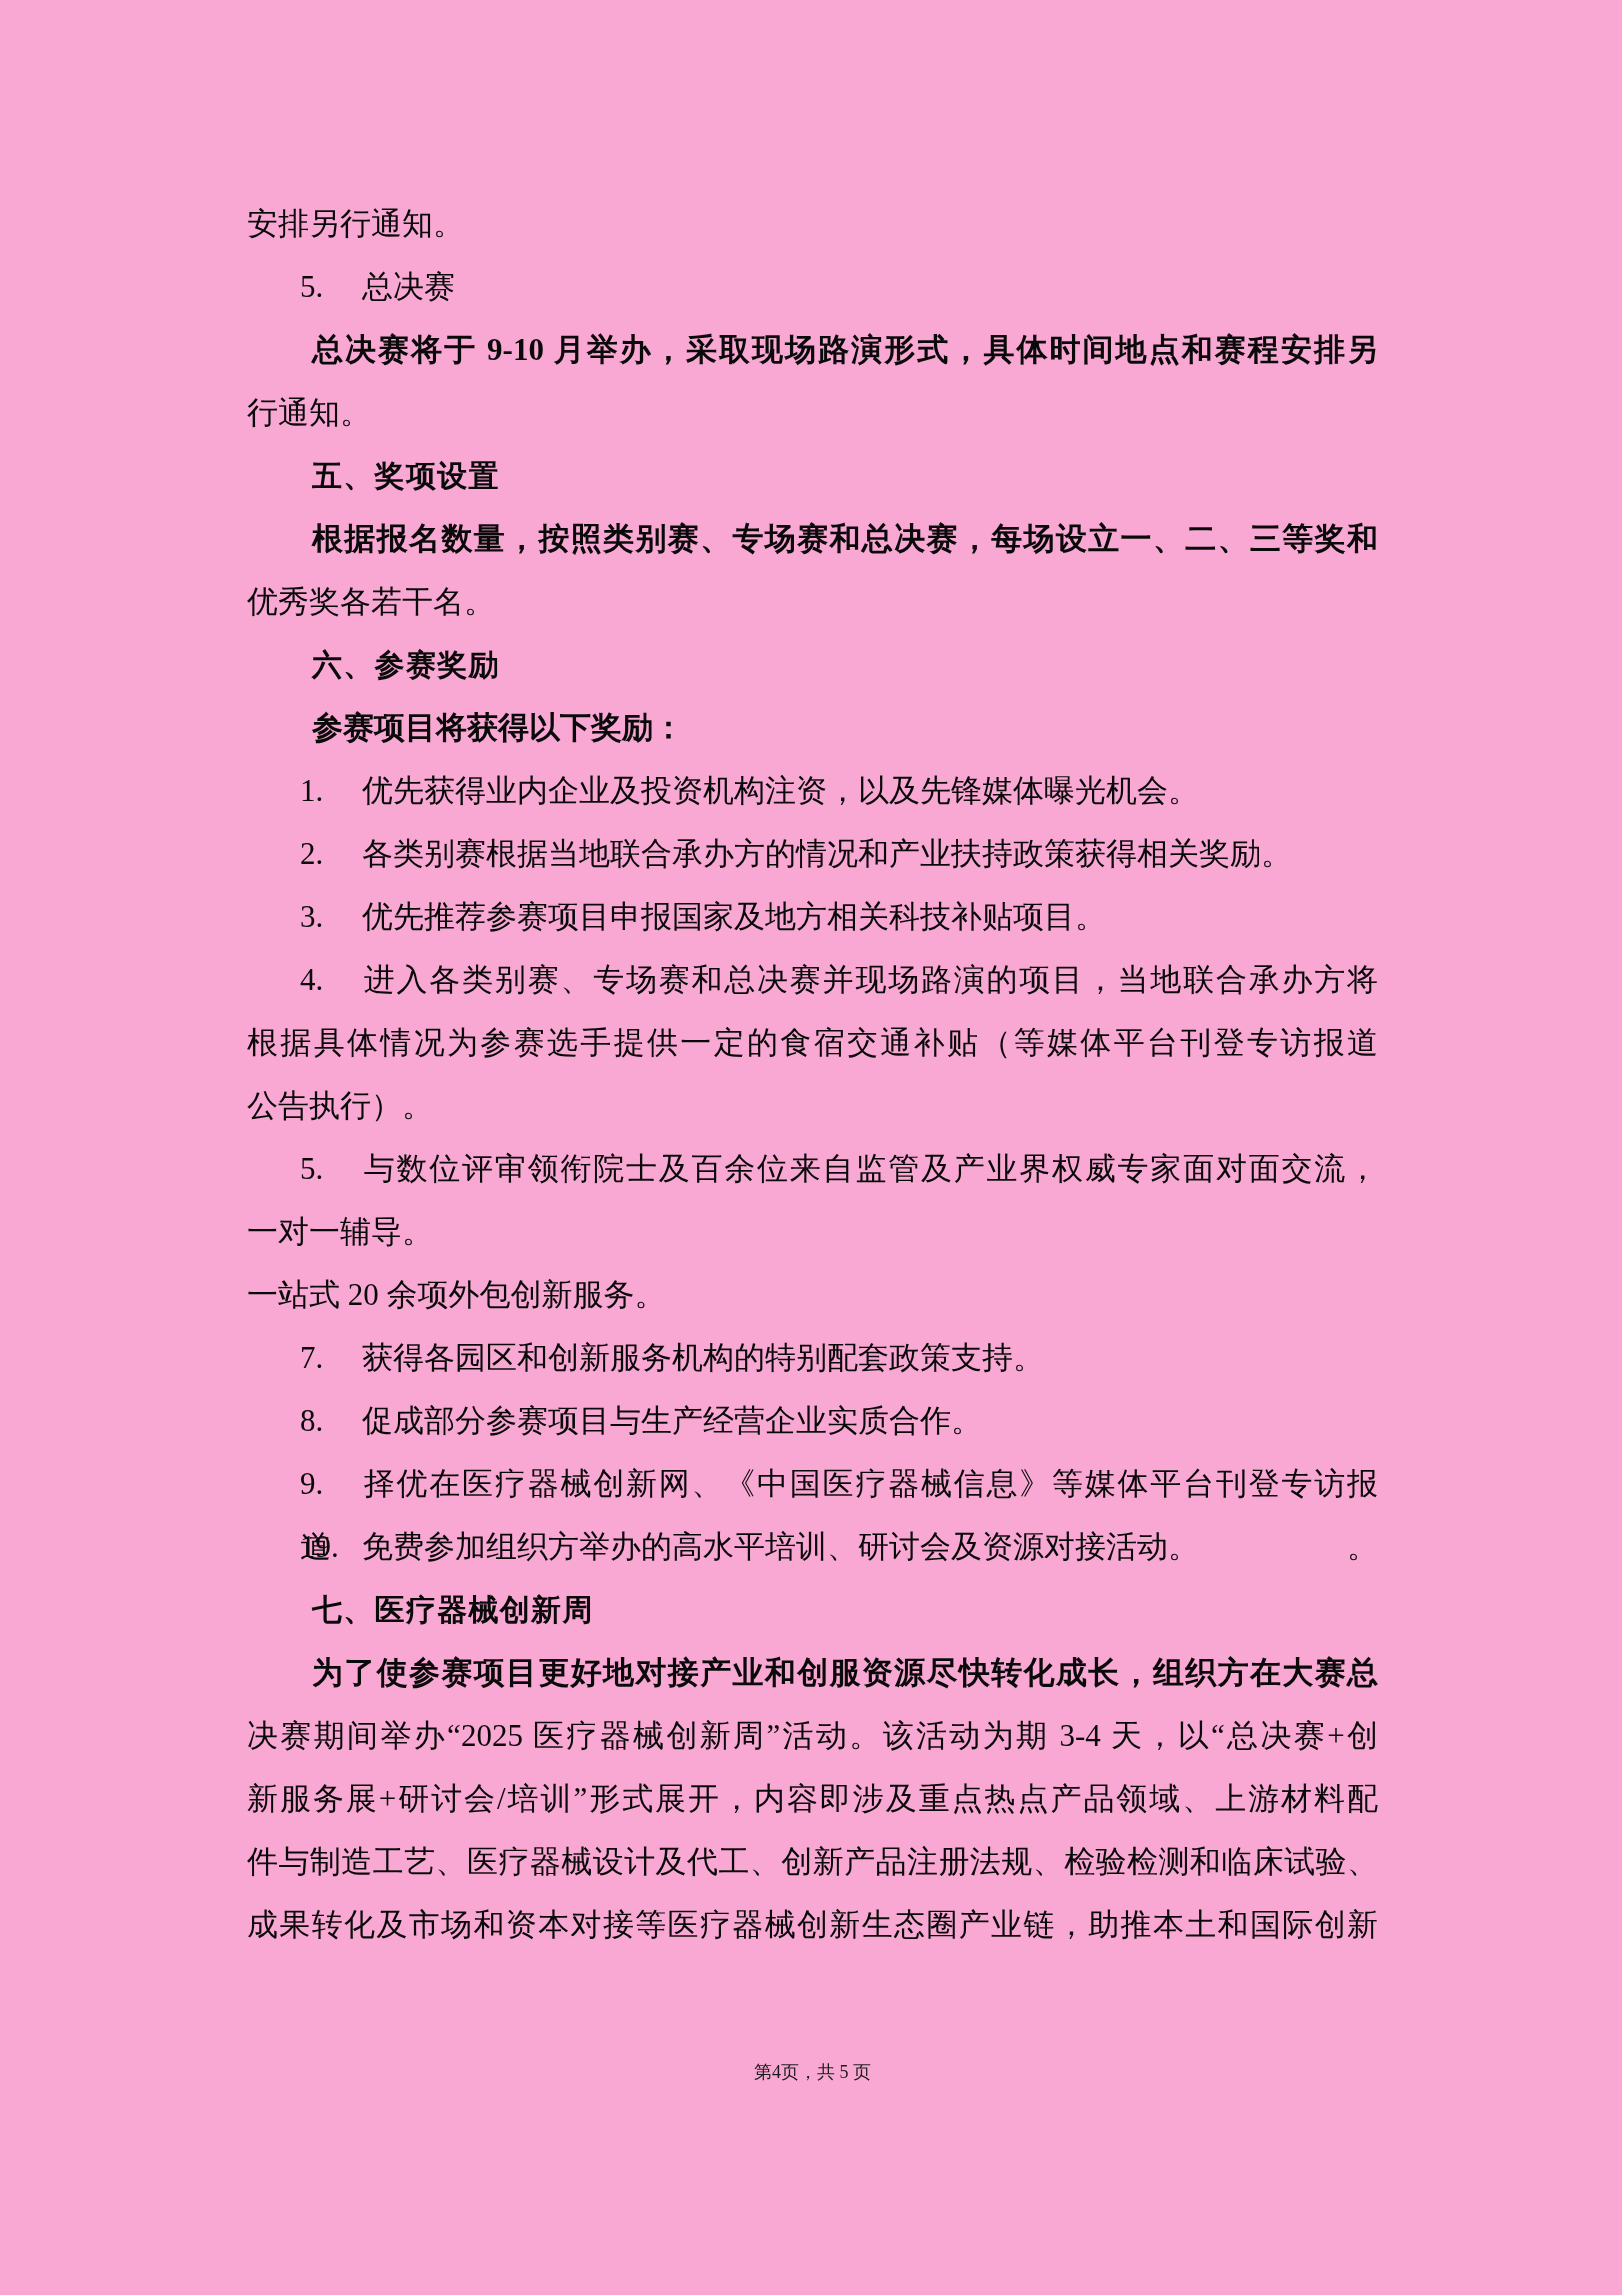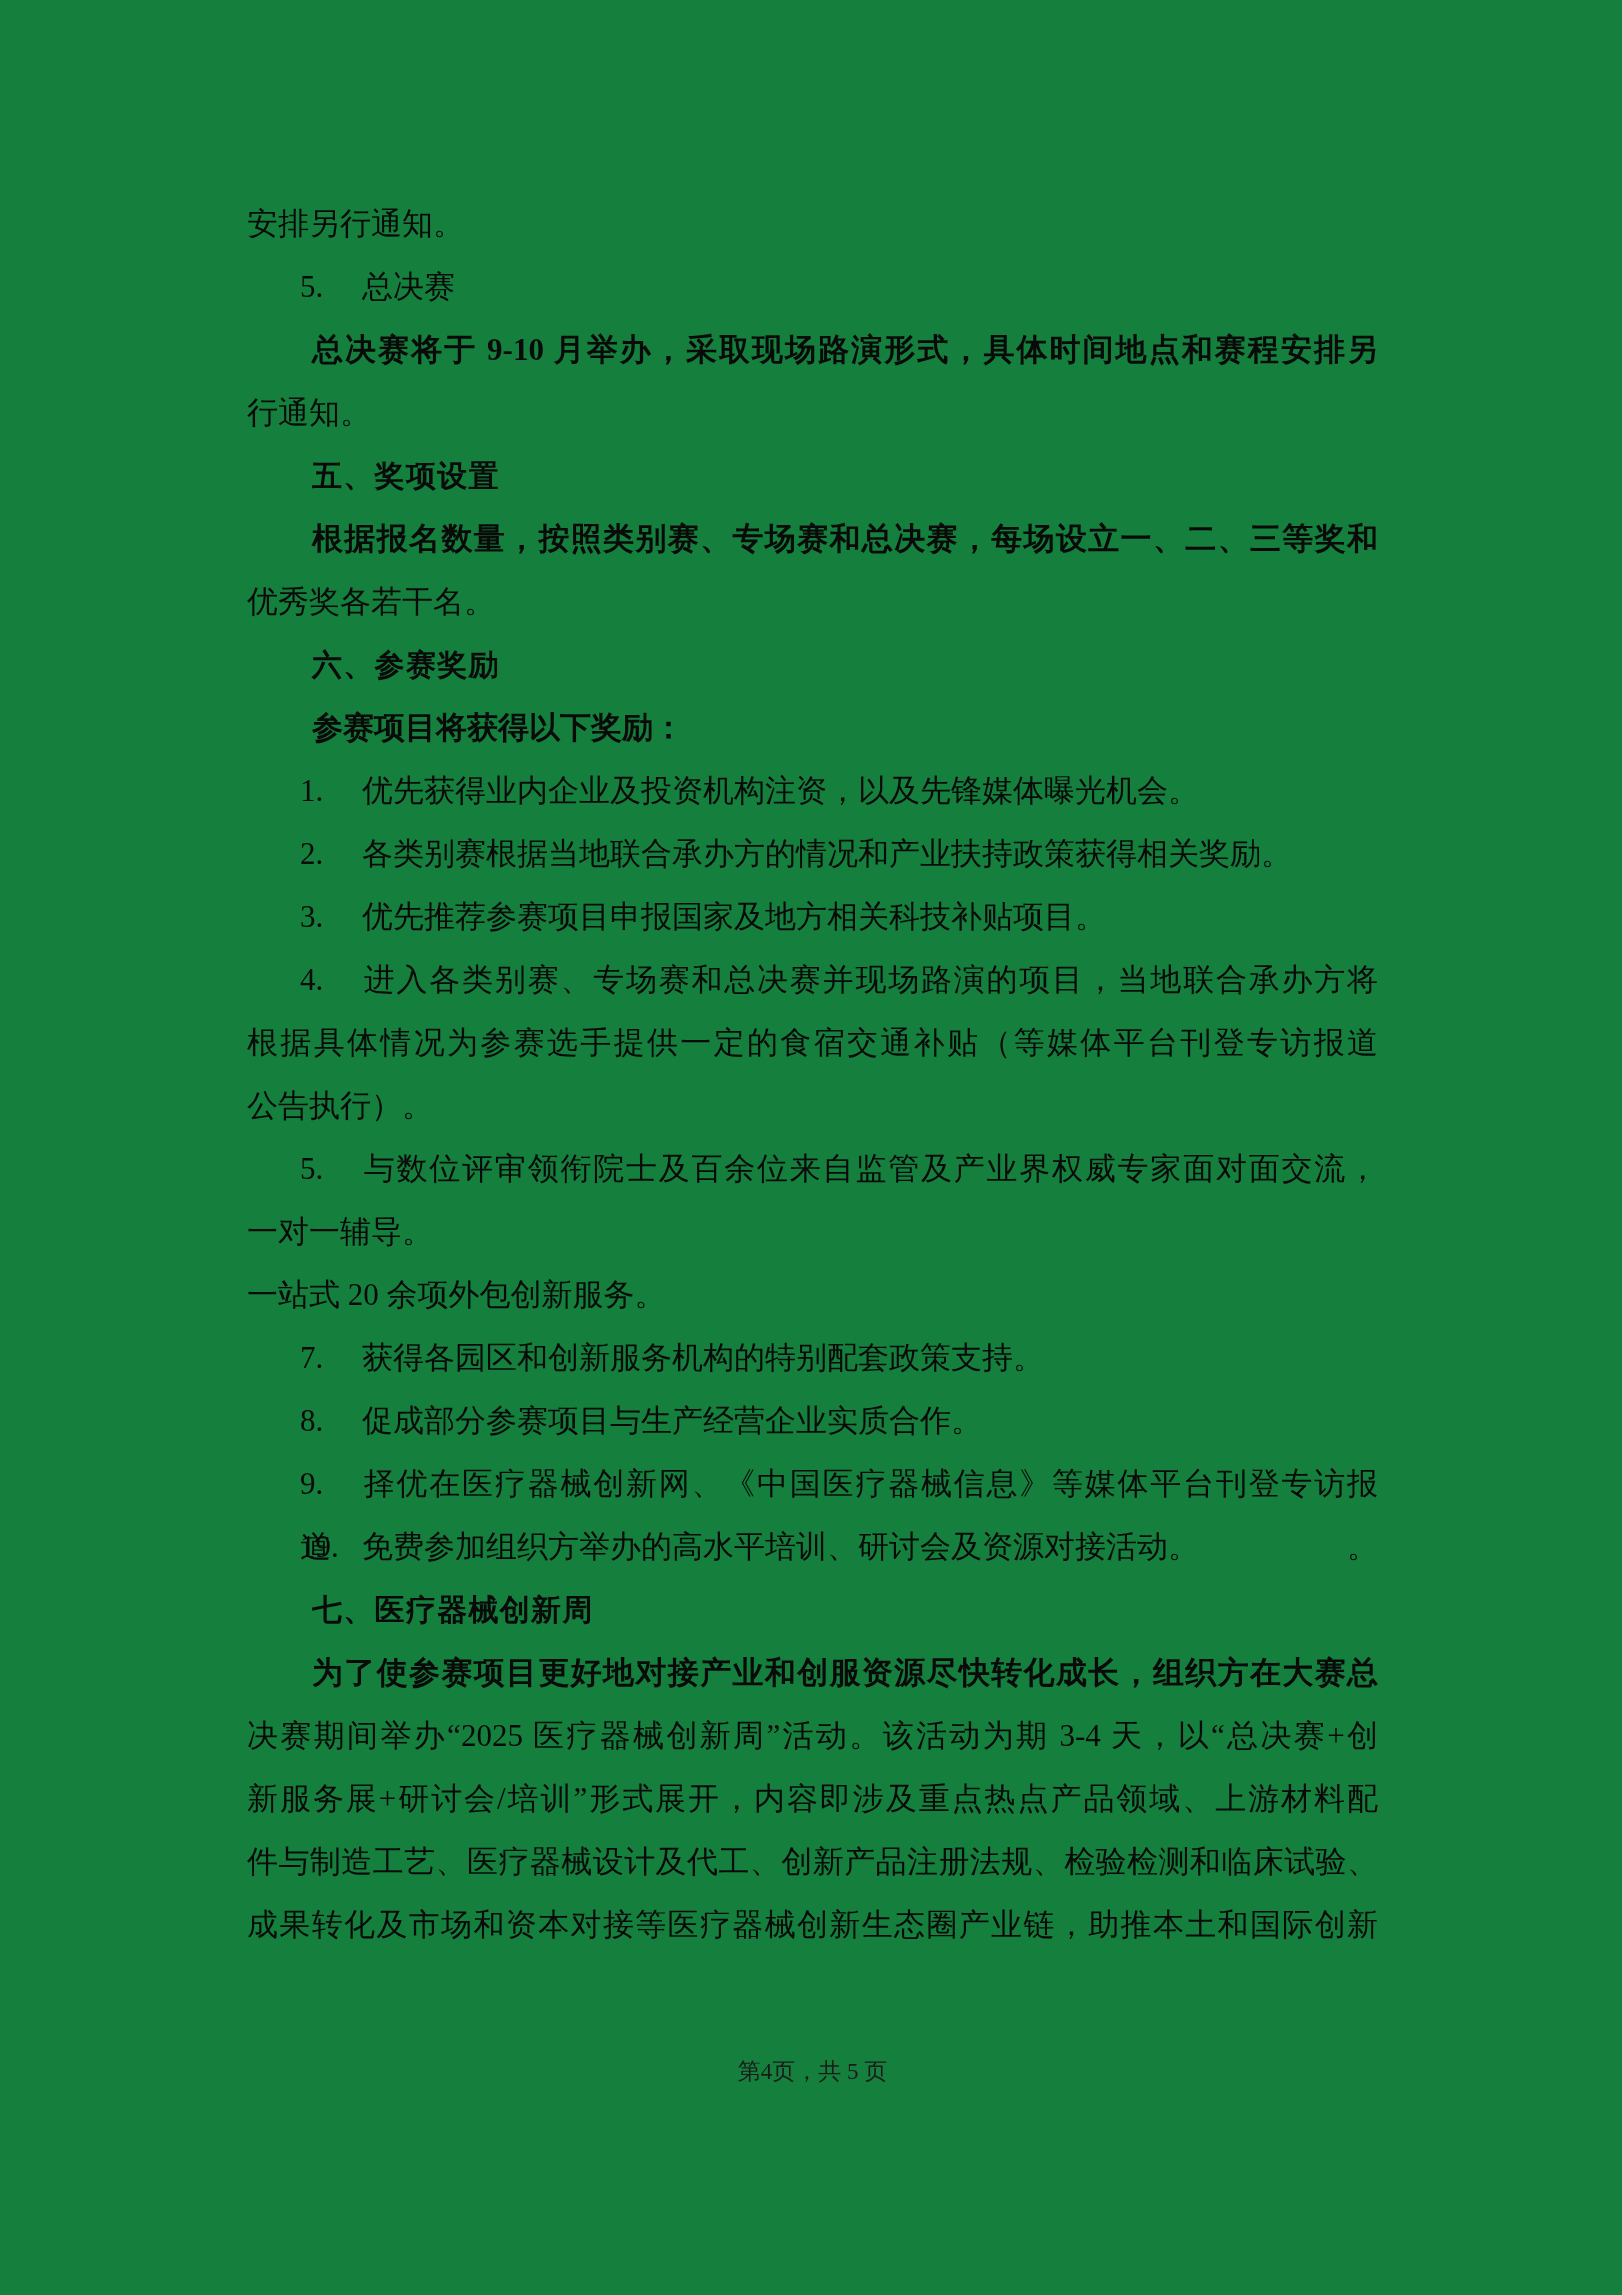--- a/index.html
+++ b/index.html
@@ -4,21 +4,21 @@
 <style>
   html, body {
     margin: 0;
     padding: 0;
     background: #e8e8e8;
   }
   .page {
     position: relative;
     width: 1623px;
     height: 2295px;
-    background: #15803d;
+    background: #f9a8d4;
     overflow: hidden;
     font-family: "Liberation Serif", "DejaVu Serif", serif;
     color: #0a0a0a;
   }
   .content {
     position: absolute;
     left: 247px;
     top: 192px;
     width: 1131px;
   }
@@ -51,21 +51,21 @@
     white-space: normal;
     text-align: justify;
     text-align-last: justify;
   }
   .footer {
     position: absolute;
     left: 247px;
     top: 2055px;
     width: 1131px;
     text-align: center;
-    font-size: 23px;
+    font-size: 18px;
     line-height: 34px;
     color: #1a1a1a;
   }
 </style>
 </head>
 <body>
 
 <div class="page">
   <div class="content">
 

